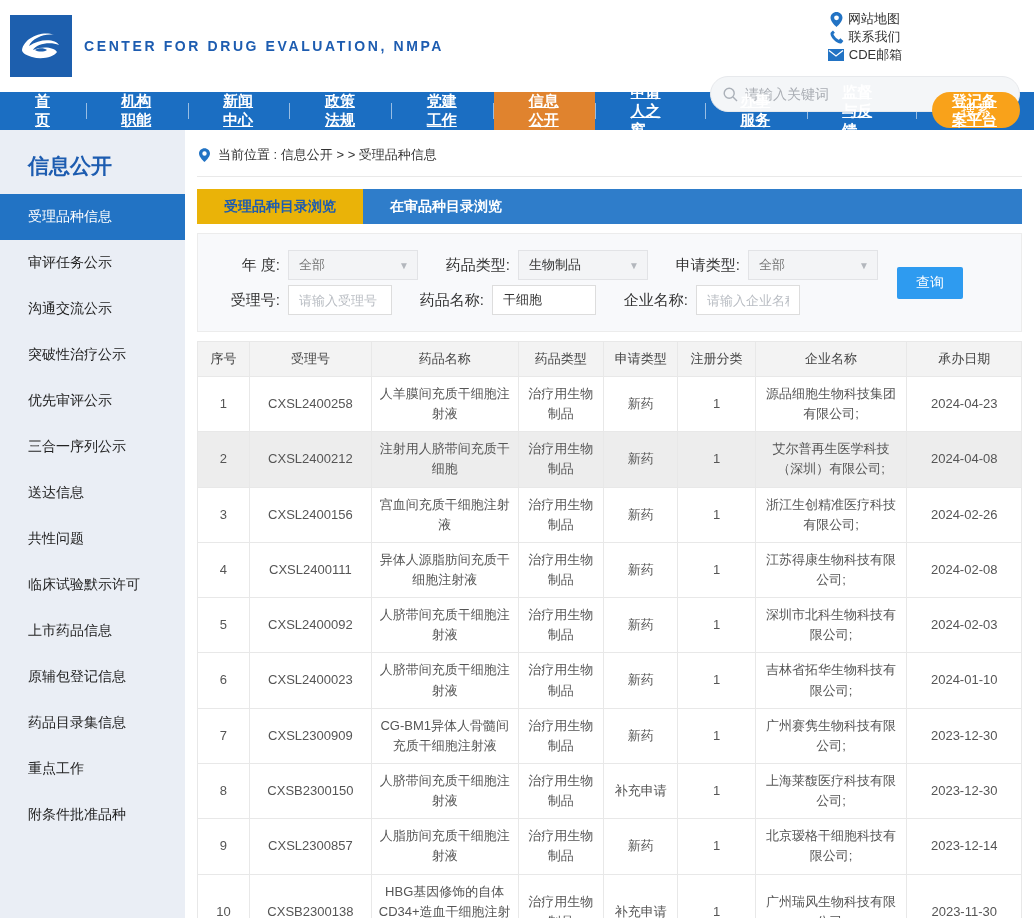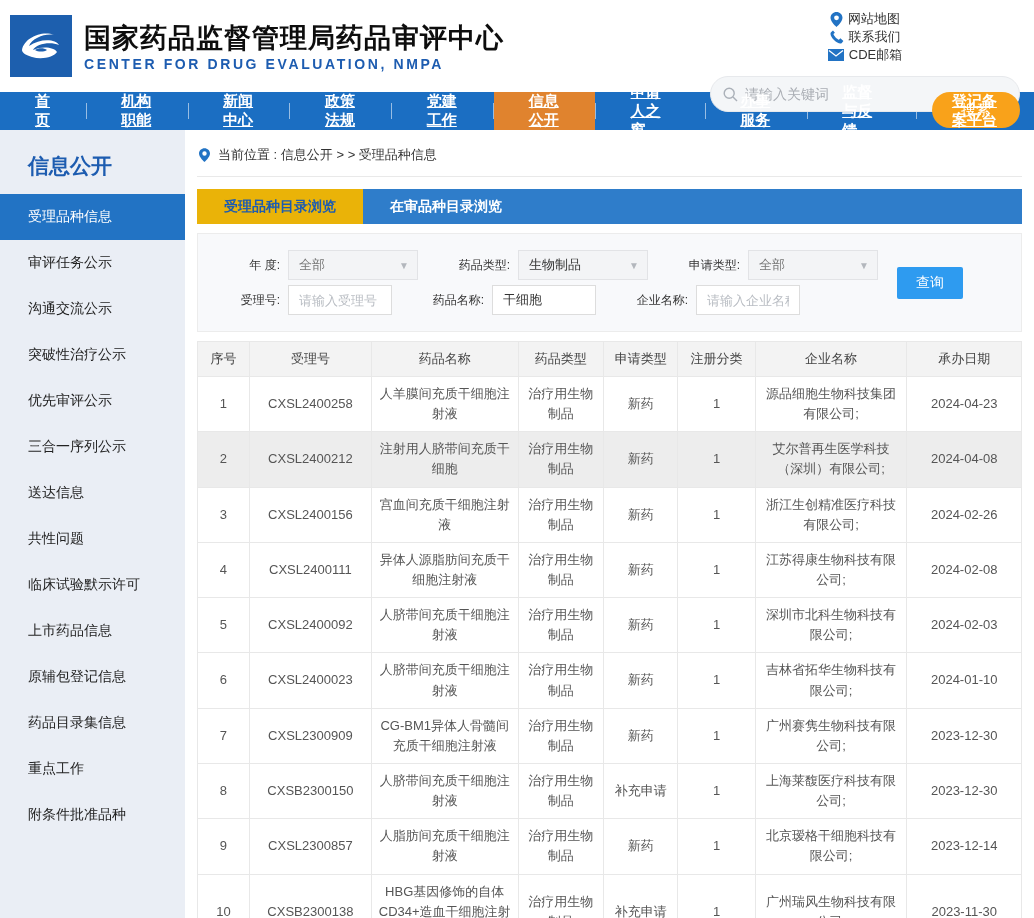--- a/index.html
+++ b/index.html
@@ -44,21 +44,21 @@
     border-bottom:1px solid #e9e9e9; }
 
   
   .tabbar { margin-top:12px; background:#2f7dca; height:35px; display:flex; }
   .tab { padding:0 27px; display:flex; align-items:center; font-size:14px; font-weight:700; color:#fff; cursor:pointer; }
   .tab.active { background:#eab308; color:#1d5cb0; }
 
   
   .filter-panel { margin-top:9px; background:#f8f9fb; border:1px solid #ececec; padding:11px 12px; position:relative; }
   .filter-row { display:flex; align-items:center; margin:5px 0; }
-  .f-label { width:70px; text-align:right; font-size:12px; color:#333; margin-right:8px; flex:0 0 auto; }
+  .f-label { width:70px; text-align:right; font-size:15px; color:#333; margin-right:8px; flex:0 0 auto; }
   .f-label.second { margin-left:22px; }
   .fake-select { width:130px; height:30px; background:#f3f4f6; border:1px solid #e2e3e6; display:flex; align-items:center;
     justify-content:space-between; padding:0 8px 0 10px; font-size:13px; color:#777; cursor:pointer; }
   .fake-select .arrow { color:#b3b7bd; font-size:10px; }
   .f-input { width:104px; height:30px; border:1px solid #ddd; background:#fff; padding:12px 10px; font-size:13px; color:#333; outline:none;
     font-family:"Liberation Sans","DejaVu Sans",sans-serif; }
   .f-input::placeholder { color:#b9bdc3; }
   .query-btn { position:absolute; right:58px; top:50%; transform:translateY(-50%); width:66px; height:32px; background:#2e9bf0;
     color:#fff; border:none; font-size:14px; cursor:pointer; border-radius:2px; font-family:inherit; }
 
@@ -72,21 +72,20 @@
 <body>
 
 <div class="header">
   <div class="logo-box">
     <svg width="50" height="44" viewBox="0 0 50 44">
       <path d="M6 26 C8 14, 26 6, 38 11 C30 9, 16 14, 13 22 C24 14, 40 15, 43 21 C34 17, 20 20, 17 26 C26 22, 38 23, 41 28 C38 33, 26 36, 16 33 C10 31, 6 29, 6 26 Z" fill="#fff"></path>
       <path d="M19 26 c3 -2.5 9 -2.5 12 0 c-3 2 -9 2 -12 0 Z" fill="#1d5fae"></path>
     </svg>
   </div>
   <div class="title-block">
-    <div class="title-cn">国家药品监督管理局药品审评中心</div>
     <div class="title-en">CENTER FOR DRUG EVALUATION, NMPA</div>
   </div>
   <div class="header-right">
     <div class="utility-row">
       <span class="utility-link">
         <svg width="13" height="15" viewBox="0 0 12 15">
             <path d="M6 0C2.7 0 0 2.6 0 5.8 0 10 6 15 6 15s6-5 6-9.2C12 2.6 9.3 0 6 0zm0 8.2a2.4 2.4 0 1 1 0-4.8 2.4 2.4 0 0 1 0 4.8z" fill="#2273c4"></path>
           </svg>
         <span>网站地图</span>
       </span>

